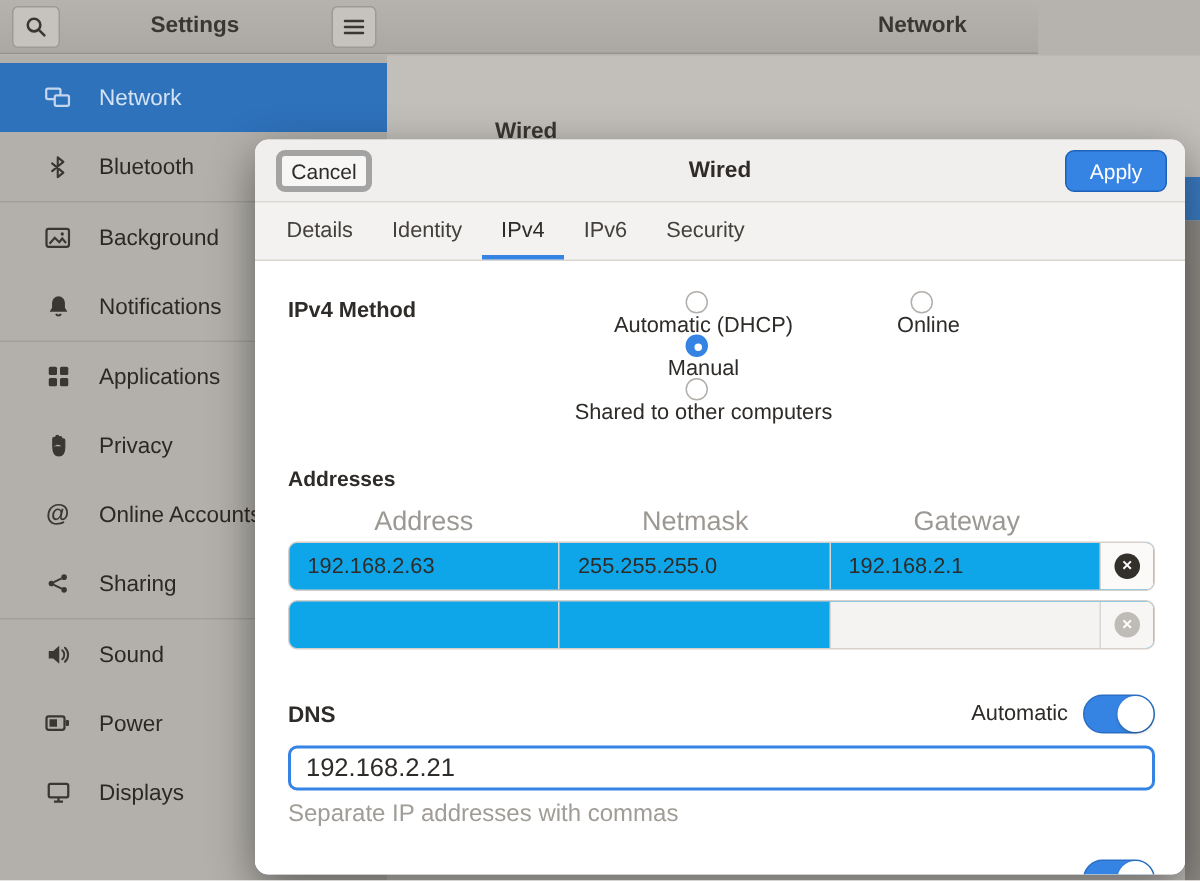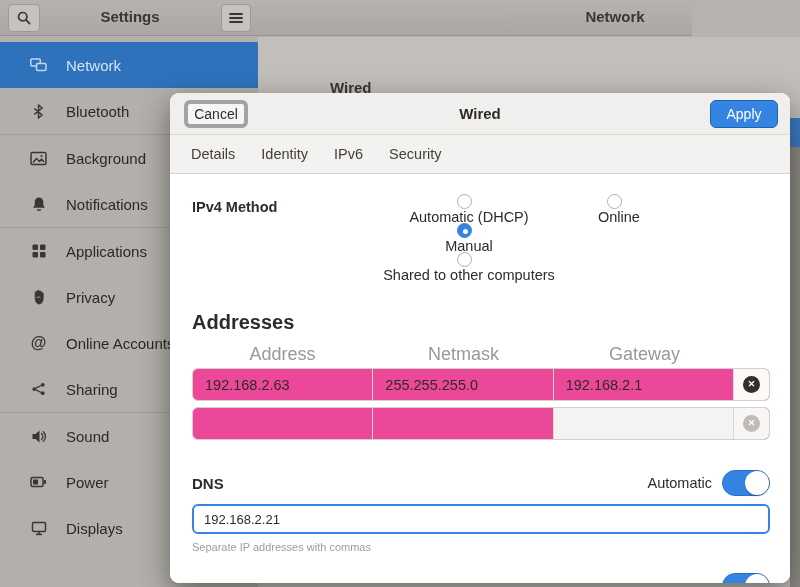--- a/index.html
+++ b/index.html
@@ -62,26 +62,26 @@
   .method-label { width:148px; font-weight:bold; font-size:14.5px; padding-top:5px; color:#2e2b28; }
   .radio-col1 { width:258px; }
   .radio-row { height:29px; display:flex; align-items:center; font-size:14.5px; color:#2e2b28;flex-direction:column; }
   .radio { width:15px; height:15px; border-radius:50%; border:1.5px solid #b3afaa;
            background:#fff; margin-right:9px; position:relative; flex:0 0 auto; }
   .radio.on { background:#3584e4; border-color:#3584e4; }
   .radio.on::after { content:""; position:absolute; left:4.5px; top:4.5px; width:5px; height:5px;
                      border-radius:50%; background:#fff; }
 
   
-  .addr-title { margin-top:30px; font-weight:bold; font-size:20px; color:#2e2b28; }
+  .addr-title { margin-top:30px; font-weight:bold; font-size:14px; color:#2e2b28; }
   .addr-heads { margin-top:10px; display:flex; }
   .addr-heads span { flex:1 1 0; text-align:center; font-size:18px; color:#9c9894; }
   .addr-heads .spacer { flex:0 0 35px; }
   .addr-row { margin-top:3px; display:flex; height:33px; border:1px solid #d5d0cb;
-              border-radius:6px; overflow:hidden; background:#ec4899; }
+              border-radius:6px; overflow:hidden; background:#0ea5e9; }
   .addr-row + .addr-row { margin-top:6px; }
   .addr-cell { flex:1 1 0; border-right:1px solid #dad6d1; }
   .addr-cell input { width:100%; height:100%; border:none; outline:none; background:transparent;
                      padding:0 12px; font-size:14.5px; color:#2e2b28;
                      font-family:"Liberation Sans", sans-serif; }
   .addr-cell.dim { background:#f4f3f1; }
   .del-cell { flex:0 0 35px; display:flex; align-items:center; justify-content:center; background:#fbfaf9; }
   .del-btn { width:17px; height:17px; border-radius:50%; color:#fff; font-size:9px; font-weight:bold;
              display:flex; align-items:center; justify-content:center; line-height:1; }
   .del-btn.dark { background:#33302c; }
@@ -91,23 +91,23 @@
   .dns-head { margin-top:30px; display:flex; align-items:center; justify-content:space-between; }
   .dns-title { font-weight:bold; font-size:15px; color:#2e2b28; }
   .dns-right { display:flex; align-items:center; }
   .dns-auto-label { font-size:14.5px; color:#2e2b28; margin-right:10px; }
   .toggle { width:48px; height:26px; border-radius:13px; position:relative; flex:0 0 auto; }
   .toggle.on { background:#3584e4; border:1px solid #2a6fc4; }
   .toggle .knob { position:absolute; top:0px; width:24px; height:24px; border-radius:50%;
                   background:#fff; box-shadow:0 1px 2px rgba(0,0,0,.25); }
   .toggle.on .knob { right:0px; }
   .dns-input { margin-top:8px; width:100%; height:30px; border:2px solid #3584e4; border-radius:6px;
-               padding:0 10px; font-size:13px; color:#2e2b28; outline:none;
+               padding:0 10px; font-size:17px; color:#2e2b28; outline:none;
                font-family:"Liberation Sans", sans-serif; background:#fff; }
-  .dns-hint { margin-top:7px; font-size:11px; color:#a09c97; }
+  .dns-hint { margin-top:7px; font-size:16px; color:#a09c97; }
   .partial-toggle { position:absolute; right:20px; bottom:-16px; }
 
   svg { display:block; }
 </style>
 </head>
 <body>
 
 <div class="screen">
 
   <div class="topbar">
@@ -255,20 +255,21 @@
   <div class="dialog">
     <div class="dlg-header">
       <div class="btn-cancel">Cancel</div>
       <div class="dlg-title">Wired</div>
       <div class="btn-apply" style="background:#3584e4;text-align:right;">Apply</div>
     </div>
 
     <div class="tabbar">
       <div class="tab">Details</div>
       <div class="tab">Identity</div>
+      <div class="tab on">IPv4</div>
       <div class="tab">IPv6</div>
       <div class="tab">Security</div>
     </div>
 
     <div class="dlg-body">
 
       
       <div class="method-row">
         <div class="method-label">IPv4 Method</div>
         <div class="radio-col1">

